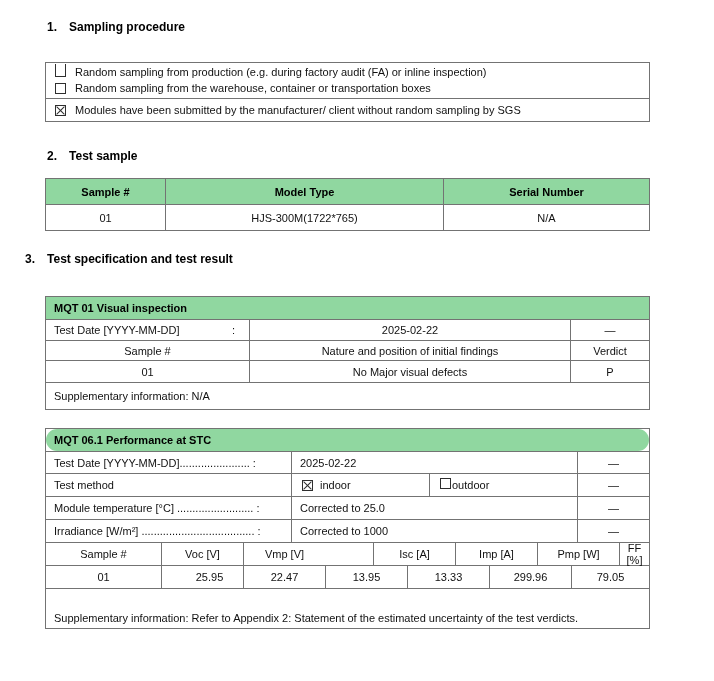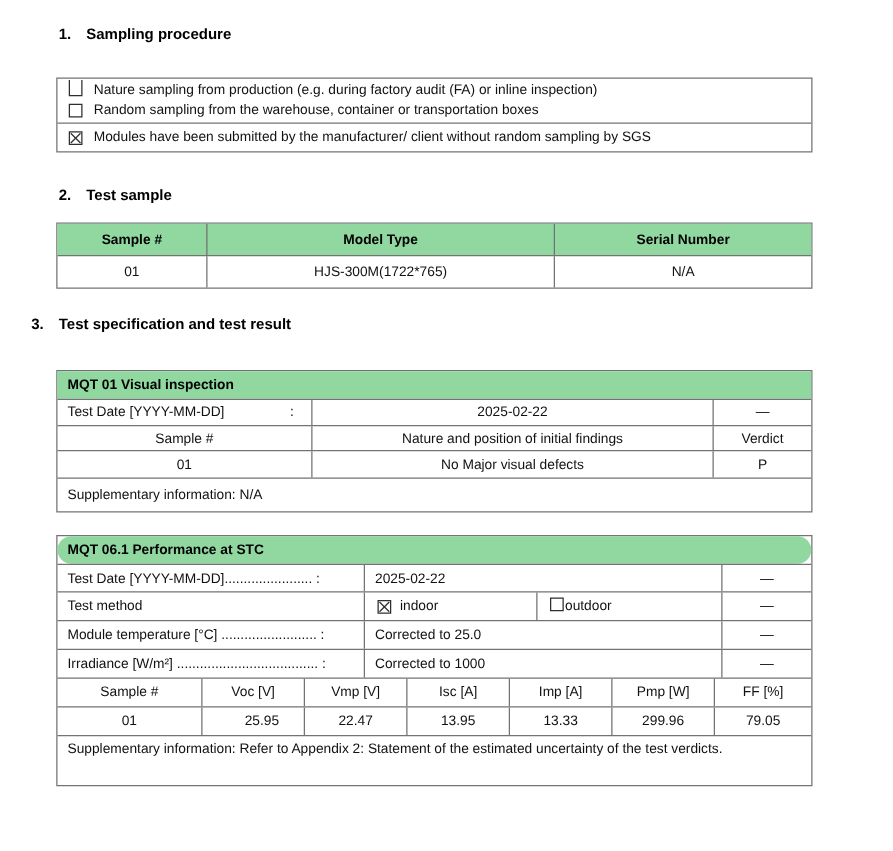--- a/index.html
+++ b/index.html
@@ -46,21 +46,21 @@
 
 <div class="heading" style="top:20px;left:47px;">
   <span>1.</span>
   <span>Sampling procedure</span>
 </div>
 
 <div class="tbl" id="sampling-table">
   <div class="trow row1" style="flex-direction:column;">
     <div class="optline">
       <span class="cb tall"></span>
-      <span>Nature sampling from production (e.g. during factory audit (FA) or inline inspection)</span>
+      <span>Random sampling from production (e.g. during factory audit (FA) or inline inspection)</span>
     </div>
     <div class="optline">
       <span class="cb"></span>
       <span>Random sampling from the warehouse, container or transportation boxes</span>
     </div>
   </div>
   <div class="trow">
     <div class="row2 flex1">
       <span class="cb checked"></span>
       <span>Modules have been submitted by the manufacturer/ client without random sampling by SGS</span>
@@ -146,32 +146,32 @@
   </div>
   <div class="trow" style="height:22px;">
     <div class="cell pl" style="width:245px;">Irradiance [W/m²] ..................................... :</div>
     <div class="cell pl" style="width:286px;">Corrected to 1000</div>
     <div class="cell c flex1">—</div>
   </div>
   <div class="trow" style="height:22px;">
     <div class="cell c" style="width:115px;">Sample #</div>
     <div class="cell c" style="width:82px;">Voc [V]</div>
     <div class="cell c" style="width:82px;">Vmp [V]</div>
-    <div class="cell c" style="width:82px;">Isc [A]</div>
+    <div class="cell c" style="width:82px;margin-left:48px;">Isc [A]</div>
     <div class="cell c" style="width:82px;text-align:right;">Imp [A]</div>
     <div class="cell c" style="width:82px;">Pmp [W]</div>
     <div class="cell c flex1">FF [%]</div>
   </div>
   <div class="trow" style="height:22px;">
     <div class="cell c" style="width:115px;">01</div>
     <div class="cell c" style="width:82px;padding-left:14px;">25.95</div>
     <div class="cell c" style="width:82px;">22.47</div>
     <div class="cell c" style="width:82px;">13.95</div>
     <div class="cell c" style="width:82px;">13.33</div>
     <div class="cell c" style="width:82px;">299.96</div>
     <div class="cell c flex1">79.05</div>
   </div>
   <div class="trow" style="height:39px;">
-    <div class="cell flex1" style="align-items:flex-start;">
+    <div class="cell flex1" style="align-items:flex-end;">
       <span class="supptext">Supplementary information: Refer to Appendix 2: Statement of the estimated uncertainty of the test verdicts.</span>
     </div>
   </div>
 </div>
 
 </body></html>

